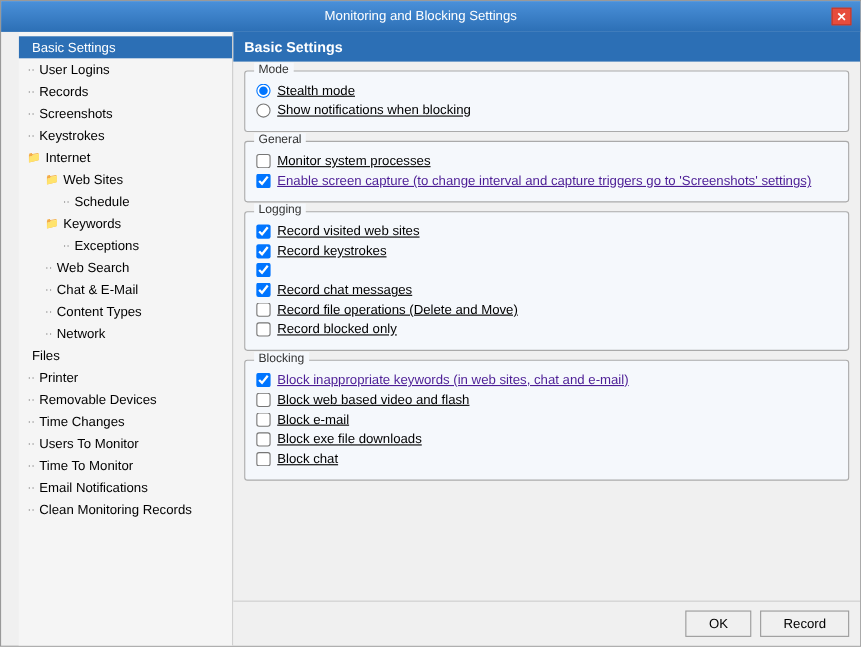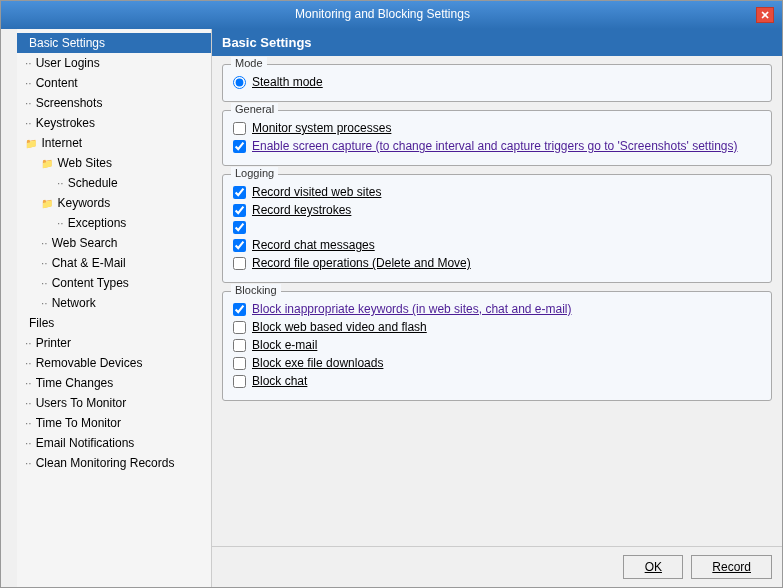--- a/index.html
+++ b/index.html
@@ -176,21 +176,20 @@
       background: #f0f0f0;
     }
 
     .btn {
       padding: 4px 20px;
       border: 1px solid #999;
       background: #f0f0f0;
       cursor: pointer;
       font-size: 12px;
       min-width: 60px;
-      text-decoration: underline;
     }
   </style>
 </head>
 <body>
 
 <div class="window">
 
   <div class="title-bar">
     <span class="title-bar-text">Monitoring and Blocking Settings</span>
     <button class="close-btn">✕</button>
@@ -202,21 +201,21 @@
         <div class="tree-item level-0 selected">
           <span class="tree-icon" style="margin-right:4px">  </span>
           <span>Basic Settings</span>
         </div>
         <div class="tree-item level-0">
           <span class="tree-icon" style="margin-right:4px">·· </span>
           <span>User Logins</span>
         </div>
         <div class="tree-item level-0">
           <span class="tree-icon" style="margin-right:4px">·· </span>
-          <span>Content</span>
+          <span>Records</span>
         </div>
         <div class="tree-item level-0">
           <span class="tree-icon" style="margin-right:4px">·· </span>
           <span>Screenshots</span>
         </div>
         <div class="tree-item level-0">
           <span class="tree-icon" style="margin-right:4px">·· </span>
           <span>Keystrokes</span>
         </div>
         <div class="tree-item level-0">
@@ -293,20 +292,24 @@
       <div class="panel-title">Basic Settings</div>
       <div class="panel-content">
 
         <div class="group-box">
           <span class="group-label">Mode</span>
           <div class="group-content" id="mode-options-container">
               <div class="radio-item">
                 <input type="radio" name="mode" checked="" style="">
                 <label>Stealth mode</label>
               </div>
+              <div class="radio-item">
+                <input type="radio" name="mode" style="">
+                <label>Show notifications when blocking</label>
+              </div>
             </div>
         </div>
 
         <div class="group-box">
           <span class="group-label">General</span>
           <div class="group-content" id="general-options-container">
               <div class="checkbox-item">
                 <input type="checkbox" style="">
                 <label>Monitor system processes</label>
               </div>
@@ -331,20 +334,24 @@
               <div class="checkbox-item">
                 <input type="checkbox" checked="" style="">
               </div>
               <div class="checkbox-item">
                 <input type="checkbox" checked="" style="">
                 <label>Record chat messages</label>
               </div>
               <div class="checkbox-item">
                 <input type="checkbox" style="">
                 <label>Record file operations (Delete and Move)</label>
+              </div>
+              <div class="checkbox-item">
+                <input type="checkbox" style="">
+                <label>Record blocked only</label>
               </div>
             </div>
         </div>
 
         <div class="group-box">
           <span class="group-label">Blocking</span>
           <div class="group-content" id="blocking-options-container">
               <div class="checkbox-item">
                 <input type="checkbox" checked="" style="">
                 <label class="highlight">Block inappropriate keywords (in web sites, chat and e-mail)</label>

